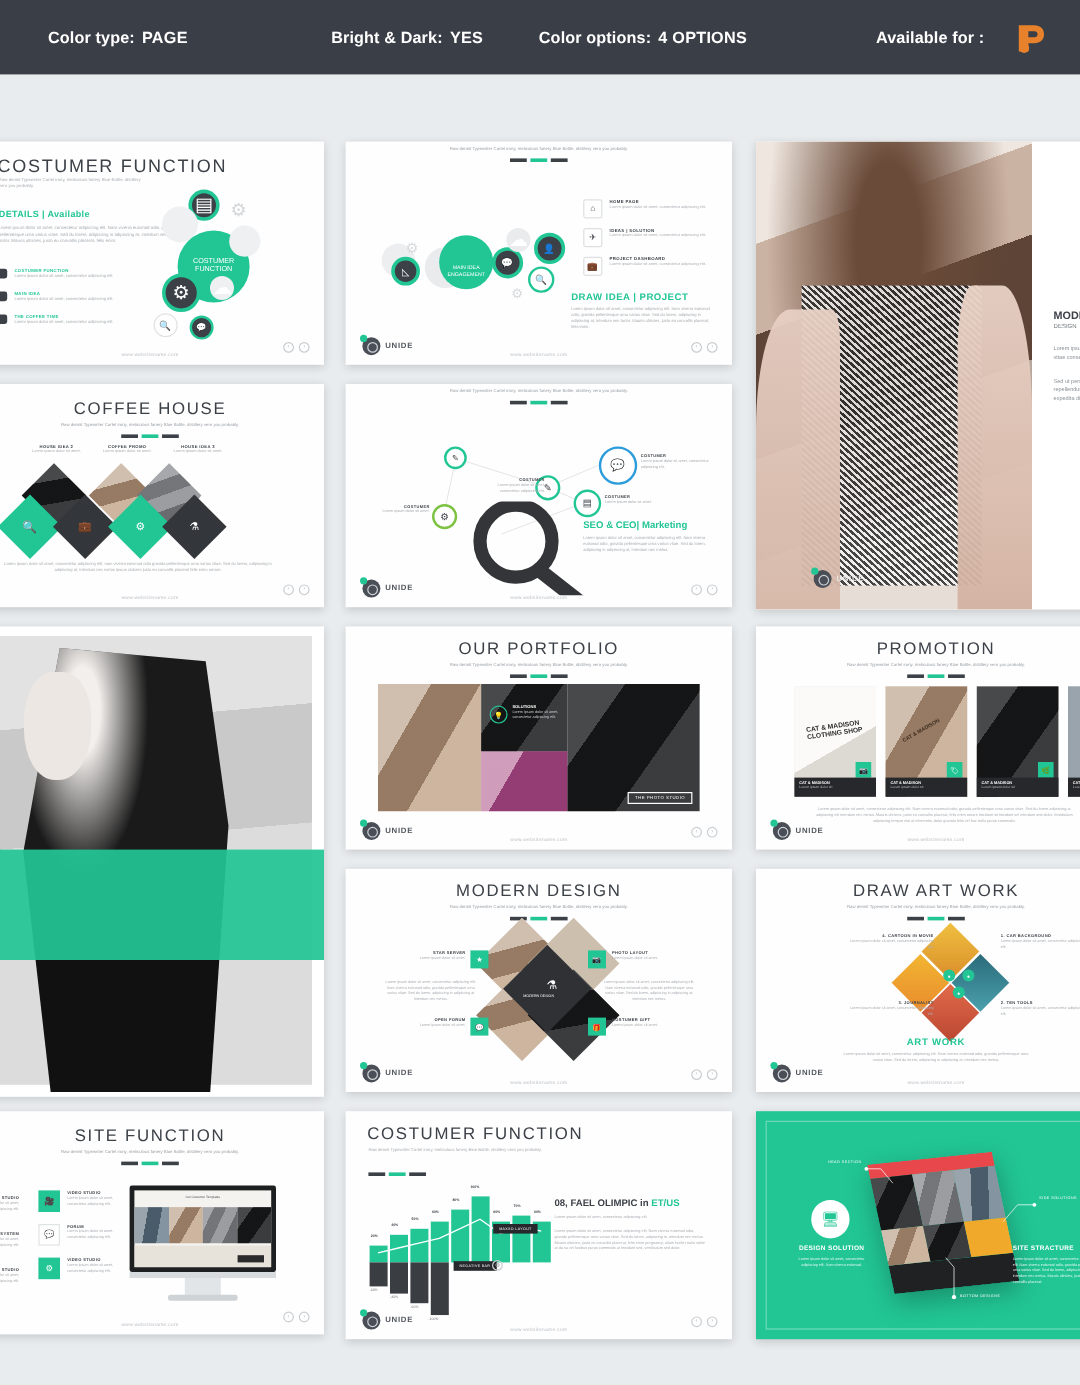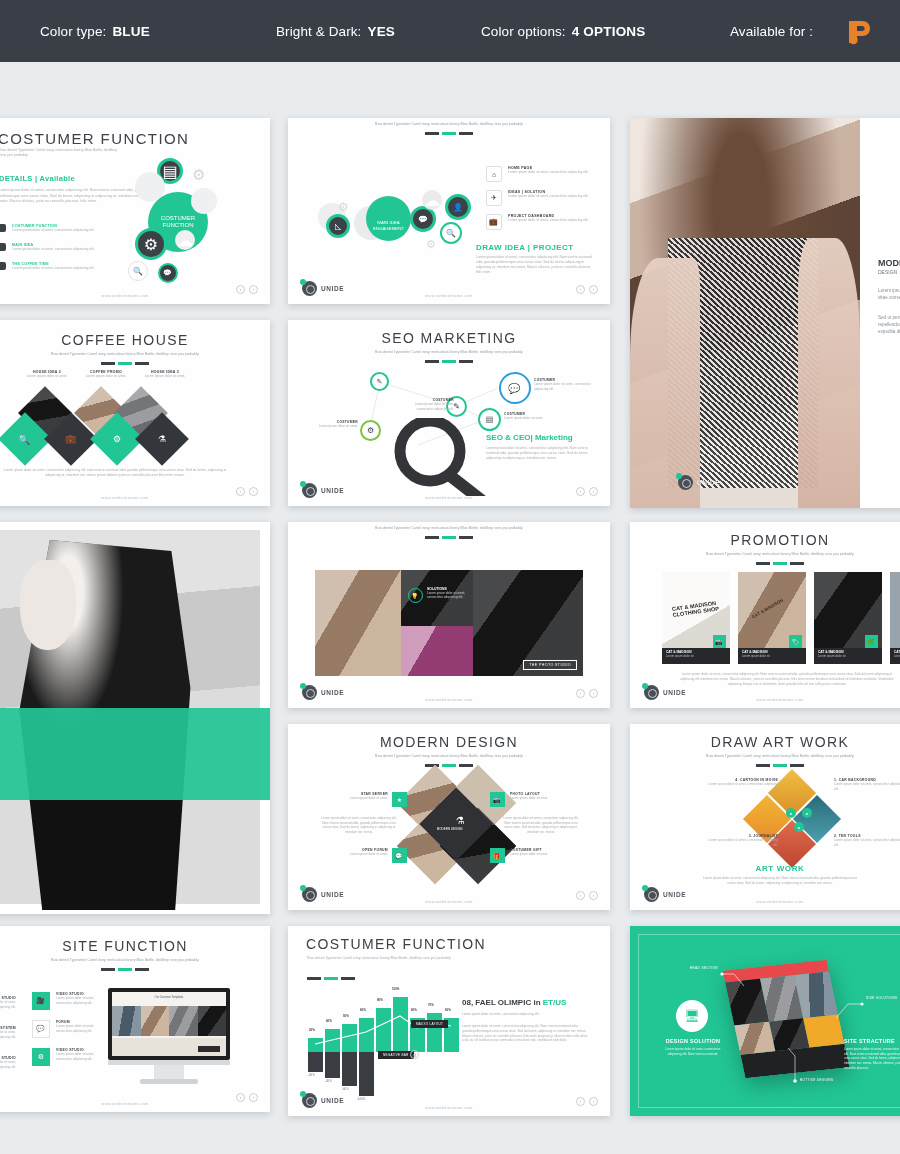--- a/index.html
+++ b/index.html
@@ -16,25 +16,25 @@
     width: 900px; height: 62px;
     background: #3a3e47;
     display: flex; align-items: center;
   }
   .infobar-item {
     color: #ffffff;
     font-size: 13.5px;
     white-space: nowrap;
     display: flex; align-items: baseline; gap: 6px;
   }
-  .infobar-item .lbl { font-weight: 400; letter-spacing: .1px; }
+  .infobar-item .lbl { font-weight: 700; letter-spacing: .1px; }
   .infobar-item .val { font-weight: 700; letter-spacing: .2px; }
   .i1 { position: absolute; left: 40px; }
   .i2 { position: absolute; left: 276px; }
-  .i3 { position: absolute; left: 481px; }
+  .i3 { position: absolute; left: 449px; }
   .i4 { position: absolute; left: 730px; }
   .pp-logo {
     position: absolute; left: 845px; top: 18px;
     width: 26px; height: 28px;
   }
 
   
   .sheet { position: absolute; left: 0; top: 62px; width: 900px; height: 1092px; }
 
   .slide {
@@ -110,21 +110,21 @@
       linear-gradient(125deg, rgba(255,255,255,.14) 0 26%, rgba(0,0,0,.5) 26% 62%, rgba(255,255,255,.08) 62% 100%); }
   .ph.cool { background:#6d7c88; background-image:
       linear-gradient(100deg, rgba(255,255,255,.3) 0 34%, rgba(20,40,60,.4) 34% 68%, rgba(200,220,235,.25) 68% 100%); }
 </style>
 </head>
 <body>
 
 <div class="infobar">
   <div class="infobar-item i1">
     <span class="lbl">Color type:</span>
-    <span class="val">BLUE</span>
+    <span class="val">PAGE</span>
   </div>
   <div class="infobar-item i2">
     <span class="lbl">Bright &amp; Dark:</span>
     <span class="val">YES</span>
   </div>
   <div class="infobar-item i3">
     <span class="lbl">Color options:</span>
     <span class="val">4 OPTIONS</span>
   </div>
   <div class="infobar-item i4">
@@ -324,21 +324,20 @@
 
     <div class="lorem" style="position:absolute;left:22px;top:148px;width:226px;font-size:3.4px;text-align:center;">Lorem ipsum dolor sit amet, consectetur adipiscing elit, nam viverra euismod odio gravida pellentesque urna varius vitae. Sed du lorem, adipiscing in adipiscing at, interdum nec metus ipsum dolores justo eu convallis placerat felis enim ornare.</div>
     <div class="s-foot">www.websitename.com</div>
     <div class="navdots">
       <span>‹</span>
       <span>›</span>
     </div>
   </div>
 
   <div class="slide" style="left:288px; top:258px; width:322px; height:186px;">
-    <div class="s-title" style="margin-top:10px;font-size:14px;">SEO MARKETING</div>
     <div class="s-sub" style="margin:4px auto 0;width:175px;font-size:3.6px;">Raw dennit Typewriter Cartel irony, meticulous fanery Blue Bottle, distillery vero you probably.</div>
     <div class="dashes">
         <i></i>
         <i class="g"></i>
         <i></i>
       </div>
 
     <svg style="position:absolute;left:0;top:0;" width="322" height="186">
       <line x1="92" y1="62" x2="165" y2="85" stroke="#dcdfe1" stroke-width=".7"></line>
       <line x1="92" y1="62" x2="82" y2="108" stroke="#dcdfe1" stroke-width=".7"></line>
@@ -397,20 +396,21 @@
       <div style="position:absolute;left:18px;top:10px;width:190px;height:370px;background:
            radial-gradient(ellipse at 32% 14%, #f2efec 0 8%, rgba(0,0,0,0) 30%),
            linear-gradient(168deg, #1a1a1a 0 55%, #111 55% 100%);
            clip-path: polygon(22% 0, 86% 3%, 96% 40%, 88% 100%, 18% 100%, 6% 46%);"></div>
       <div style="position:absolute;left:30px;top:30px;width:56px;height:90px;background:#ece7e3;border-radius:44% 42% 48% 46%;"></div>
     </div>
     <div style="position:absolute;left:-20px;top:186px;width:310px;height:92px;background:#22c695;opacity:.93;"></div>
   </div>
 
   <div class="slide" style="left:288px; top:460px; width:322px; height:186px;">
+    <div class="s-title" style="margin-top:10px;font-size:14px;">OUR PORTFOLIO</div>
     <div class="s-sub" style="margin:4px auto 0;width:175px;font-size:3.6px;">Raw dennit Typewriter Cartel irony, meticulous fanery Blue Bottle, distillery vero you probably.</div>
     <div class="dashes">
         <i></i>
         <i class="g"></i>
         <i></i>
       </div>
 
     <div style="position:absolute;left:27px;top:48px;width:268px;height:106px;display:flex;">
       <div class="ph warm" style="width:86px;height:106px;"></div>
       <div style="width:72px;">

